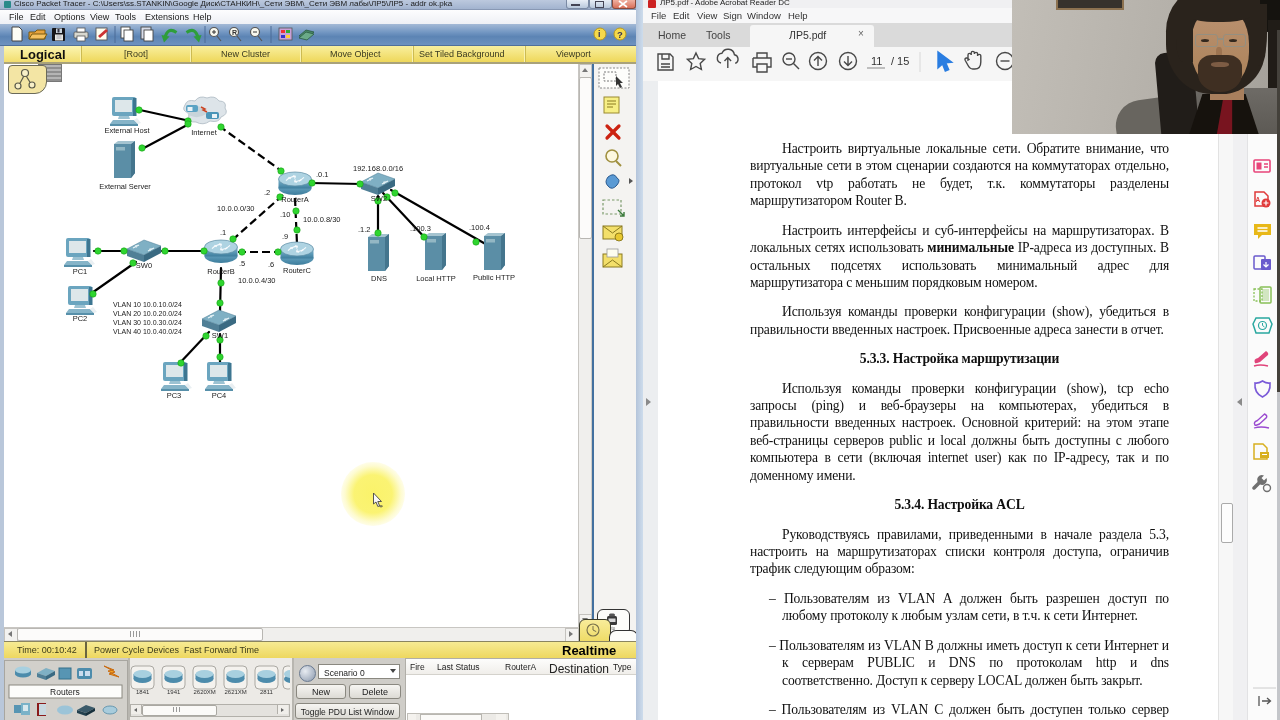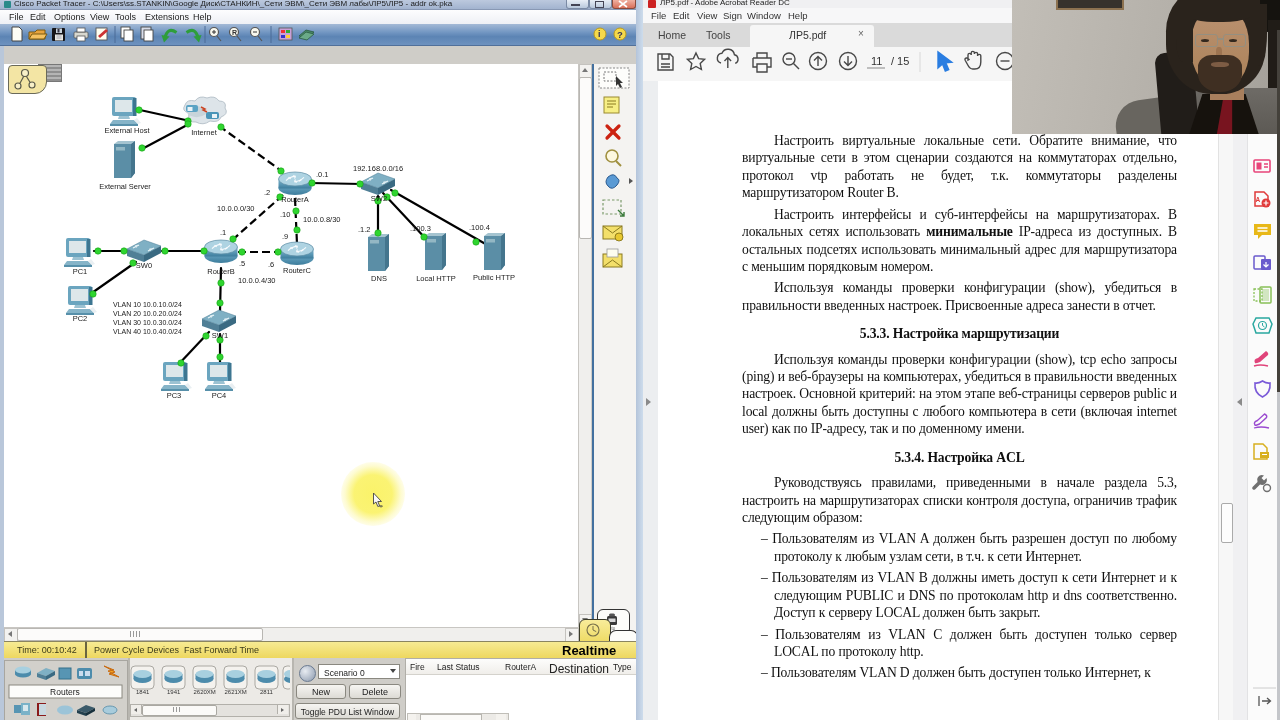--- a/index.html
+++ b/index.html
@@ -22,21 +22,21 @@
 #bottompanel{left:0;top:658px;width:643px;height:62px;background:#cfcdc8;}
 #acr{left:643px;top:0;width:637px;height:720px;background:#fff;}
 #acr-title{left:0;top:0;width:726px;height:8px;background:#f0f0f2;}
 #acr-menu{left:0;top:8px;width:637px;height:15px;background:#f7f7f8;}
 #acr-menu span{position:absolute;top:2px;font-size:9.5px;color:#333;}
 #acr-tabs{left:0;top:23px;width:637px;height:24px;background:#dadada;}
 #acr-toolbar{left:0;top:47px;width:637px;height:34px;background:#f6f6f6;border-bottom:1px solid #cfcfcf;}
 #navstrip{left:0;top:81px;width:15px;height:639px;background:#eceef0;}
 #page{left:15px;top:81px;width:560px;height:639px;background:#fff;}
 #pdftext{left:95px;top:128px;width:443px;font-family:"Liberation Serif",serif;font-size:13.6px;line-height:17.42px;color:#101010;text-align:justify;letter-spacing:-0.14px;}
-#pdftext p{margin:4px;text-indent:32px;}
+#pdftext p{margin:12px;text-indent:32px;}
 #pdftext .h{font-weight:bold;text-align:center;text-indent:0;}
 #pdftext .it{font-style:italic;}
 #pdftext .b{text-indent:0;padding-left:32px;}
 #scroll2{left:575px;top:81px;width:15px;height:639px;background:#f7f7f7;border-left:1px solid #e2e2e2;}
 #cstrip{left:590px;top:81px;width:14px;height:639px;background:#f0f0f2;}
 #rpanel{left:604px;top:81px;width:33px;height:639px;background:#fbfbfb;border-left:1px solid #e2e2e4;}
 #cam{left:1012px;top:0;width:268px;height:134px;background:linear-gradient(100deg,#c2beb7 0%,#b5b1aa 55%,#a39f98 100%);overflow:hidden;}
 </style></head>
 <body>
 <div class="a" id="pt">
@@ -113,20 +113,34 @@
         <rect x="281" y="11" width="4" height="3" fill="#33c"></rect>
         <rect x="286" y="11" width="4" height="3" fill="#fc3"></rect>
     <polygon points="299,12 306,6 314,8 307,14" fill="#4a8a68" stroke="#2a5a40" stroke-width="0.8"></polygon>
     <polygon points="299,14 306,8 314,10 307,16" fill="#6aaa88" stroke="#2a5a40" stroke-width="0.8"></polygon>
 
     <circle cx="600" cy="10" r="6" fill="#f5d94a" stroke="#b89a20" stroke-width="1"></circle>
     <text x="598" y="13" font-size="9" font-weight="bold" fill="#335">i</text>
     <circle cx="620" cy="10" r="6" fill="#f5d94a" stroke="#b89a20" stroke-width="1"></circle>
     <text x="617" y="13.5" font-size="9.5" font-weight="bold" fill="#335">?</text>
   </svg>
+  </div>
+  <div class="a" id="pt-yellow">
+    <div style="position:absolute;left:2px;top:0;width:78px;height:16px;background:linear-gradient(#fcf5b2,#f1dd6e);border-right:1px solid #c9b94e"></div>
+      <span style="left:20px;top:1px;font-size:13px;font-weight:bold;color:#111">Logical</span>
+    <span style="left:124px">[Root]</span>
+      <span style="left:221px">New Cluster</span>
+      <span style="left:330px">Move Object</span>
+      <span style="left:419px">Set Tiled Background</span>
+      <span style="left:556px">Viewport</span>
+    <div class="sep" style="left:80px"></div>
+      <div class="sep" style="left:190px"></div>
+      <div class="sep" style="left:300px"></div>
+      <div class="sep" style="left:412px"></div>
+      <div class="sep" style="left:524px"></div>
   </div>
   <div class="a" id="canvas">
   <svg width="574" height="563" viewBox="4 64 574 563" style="position:absolute;left:0;top:0">
     <defs>
       <linearGradient id="rbody" x1="0" y1="0" x2="0" y2="1">
         <stop offset="0" stop-color="#7fb6cf"></stop>
             <stop offset="0.6" stop-color="#5795b3"></stop>
             <stop offset="1" stop-color="#3d7d9c"></stop>
       </linearGradient>
       <g id="router">
@@ -563,21 +577,21 @@
   <div class="a" id="page"></div>
   <div class="a" id="pdftext">
     <p>Настроить виртуальные локальные сети. Обратите внимание, что виртуальные сети в этом сценарии создаются на коммутаторах отдельно, протокол vtp работать не будет, т.к. коммутаторы разделены маршрутизатором Router B.</p>
     <p>Настроить интерфейсы и суб-интерфейсы на маршрутизаторах. В локальных сетях использовать <b>минимальные</b> IP-адреса из доступных. В остальных подсетях использовать минимальный адрес для маршрутизатора с меньшим порядковым номером.</p>
     <p>Используя команды проверки конфигурации (show), убедиться в правильности введенных настроек. Присвоенные адреса занести в отчет.</p>
     <p class="h" style="margin:11px 0 8px 0">5.3.3. Настройка маршрутизации</p>
     <p>Используя команды проверки конфигурации (show), tcp echo запросы (ping) и веб-браузеры на компьютерах, убедиться в правильности введенных настроек. Основной критерий: на этом этапе веб-страницы серверов public и local должны быть доступны с любого компьютера в сети (включая internet user) как по IP-адресу, так и по доменному имени.</p>
     <p class="h" style="margin:11px 0 8px 0">5.3.4. Настройка ACL</p>
     <p>Руководствуясь правилами, приведенными в начале раздела 5.3, настроить на маршрутизаторах списки контроля доступа, ограничив трафик следующим образом:</p>
     <p class="b" style="text-indent:-13px">– Пользователям из VLAN A должен быть разрешен доступ по любому протоколу к любым узлам сети, в т.ч. к сети Интернет.</p>
-    <p class="b" style="text-indent:-13px">– Пользователям из VLAN B должны иметь доступ к сети Интернет и к следующим PUBLIC и DNS по протоколам http и dns соответственно. Доступ к серверу LOCAL должен быть закрыт.</p>
+    <p class="b" style="text-indent:-13px">– Пользователям из VLAN B должны иметь доступ к сети Интернет и к серверам PUBLIC и DNS по протоколам http и dns соответственно. Доступ к серверу LOCAL должен быть закрыт.</p>
     <p class="b" style="text-indent:-13px">– Пользователям из VLAN C должен быть доступен только сервер LOCAL по протоколу http.</p>
     <p class="b" style="text-indent:-13px">– Пользователям VLAN D должен быть доступен только Интернет, к</p>
   </div>
   <div class="a" id="scroll2">
       <div style="position:absolute;left:2px;top:422px;width:10px;height:38px;background:#fdfdfd;border:1px solid #aaa;border-radius:2px"></div>
     </div>
   <div class="a" id="cstrip">
       <div style="position:absolute;left:4px;top:317px;width:0;height:0;border-right:5px solid #8a8a8a;border-top:4px solid transparent;border-bottom:4px solid transparent"></div>
     </div>
   <div class="a" id="rpanel">

